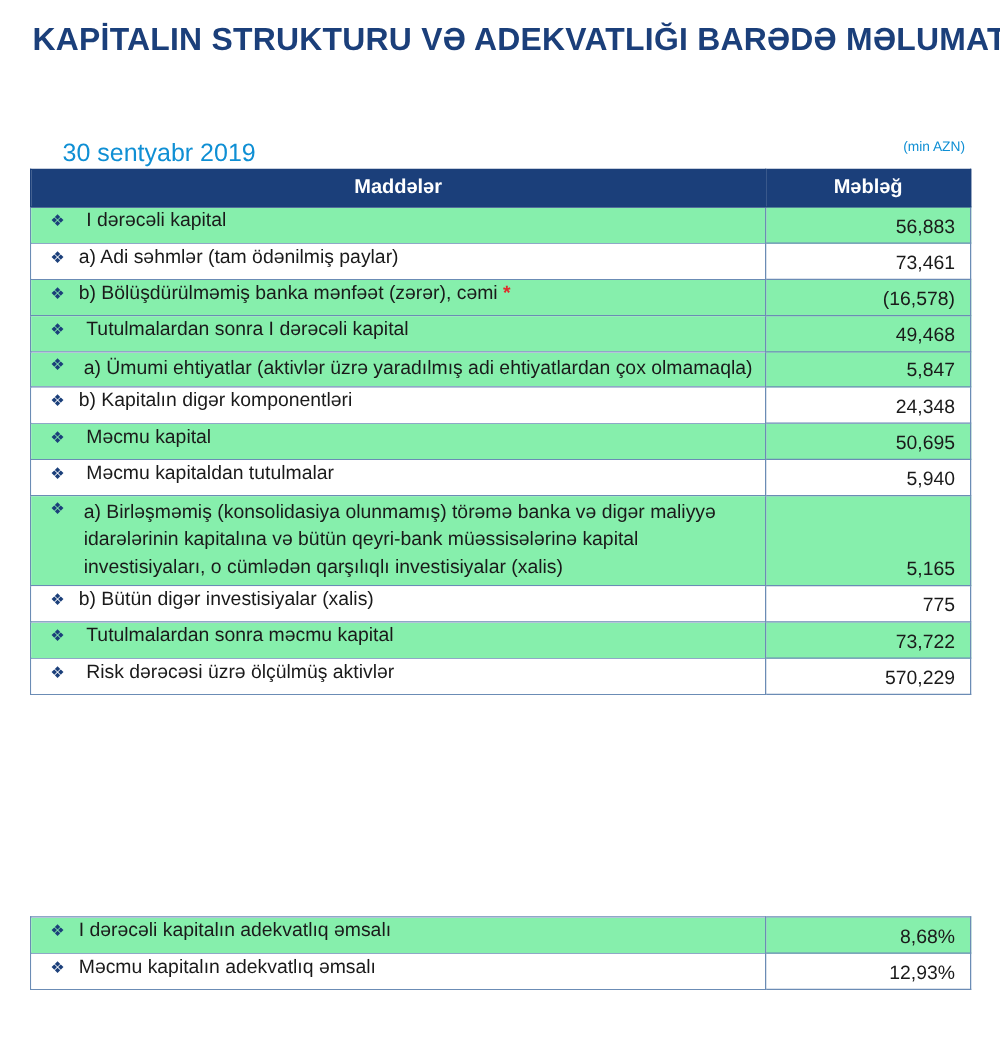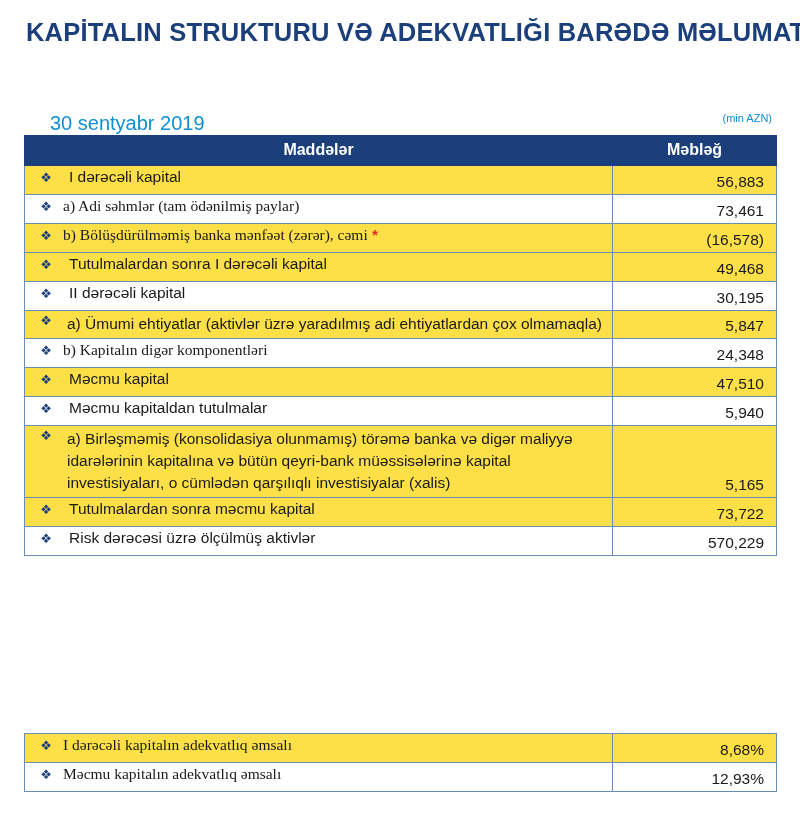--- a/index.html
+++ b/index.html
@@ -77,21 +77,21 @@
     border: 1px solid #1b3f7a;
   }
   tbody td {
     border: 1px solid #6b8cb5;
     font-size: 15.5px;
     color: #1a1a1a;
     padding: 2px 0 3px 0;
     height: 23px;
     vertical-align: top;
   }
-  tbody tr.alt td { background: #fde047; }
+  tbody tr.alt td { background: #86efac; }
   tbody tr.white td { background: #ffffff; }
 
   td.label {
     padding-left: 8px;
     position: relative;
   }
   td.amount {
     text-align: right;
     padding-right: 12px;
     vertical-align: bottom;
@@ -111,21 +111,21 @@
     display: flex;
   }
   .indent-wrap .bullet {
     flex: 0 0 26px;
   }
   .indent-wrap .body {
     flex: 1 1 auto;
     padding-left: 8px;
     line-height: 1.42;
   }
-  .pad-left-s { padding-left: 4px; font-family: Liberation Serif, serif; }
+  .pad-left-s { padding-left: 4px; }
   .pad-left-m { padding-left: 10px; }
   .star {
     color: #e02b2b;
     font-weight: bold;
   }
   .tall td { height: auto; }
 </style>
 </head>
 <body>
 
@@ -170,26 +170,20 @@
       </tr>
 
 
       <tr class="alt">
         <td class="label">
           <span class="bullet">❖</span><span class="txt pad-left-m">Tutulmalardan  sonra I dərəcəli kapital</span>
         </td>
         <td class="amount">49,468</td>
       </tr>
 
-      <tr class="white">
-        <td class="label">
-          <span class="bullet">❖</span><span class="txt pad-left-m">II dərəcəli kapital</span>
-        </td>
-        <td class="amount">30,195</td>
-      </tr>
 
       <tr class="alt tall">
         <td class="label">
           <div class="indent-wrap">
             <span class="bullet">❖</span>
             <span class="body">a) Ümumi ehtiyatlar (aktivlər üzrə yaradılmış adi ehtiyatlardan çox olmamaqla)</span>
           </div>
         </td>
         <td class="amount">5,847</td>
       </tr>
@@ -198,40 +192,46 @@
         <td class="label">
           <span class="bullet">❖</span><span class="txt pad-left-s">b)  Kapitalın digər komponentləri</span>
         </td>
         <td class="amount">24,348</td>
       </tr>
 
       <tr class="alt">
         <td class="label">
           <span class="bullet">❖</span><span class="txt pad-left-m">Məcmu kapital</span>
         </td>
-        <td class="amount">47,510</td>
+        <td class="amount">50,695</td>
       </tr>
 
       <tr class="white">
         <td class="label">
           <span class="bullet">❖</span><span class="txt pad-left-m">Məcmu kapitaldan tutulmalar</span>
         </td>
         <td class="amount">5,940</td>
       </tr>
 
       <tr class="alt tall">
         <td class="label">
           <div class="indent-wrap">
             <span class="bullet">❖</span>
             <span class="body">a)   Birləşməmiş (konsolidasiya olunmamış) törəmə banka və digər maliyyə idarələrinin kapitalına və bütün qeyri-bank müəssisələrinə kapital investisiyaları, o cümlədən qarşılıqlı investisiyalar (xalis)</span>
           </div>
         </td>
         <td class="amount">5,165</td>
       </tr>
 
+      <tr class="white">
+        <td class="label">
+          <span class="bullet">❖</span><span class="txt pad-left-s">b)    Bütün digər investisiyalar (xalis)</span>
+        </td>
+        <td class="amount">775</td>
+      </tr>
 
       <tr class="alt">
         <td class="label">
           <span class="bullet">❖</span><span class="txt pad-left-m">Tutulmalardan sonra məcmu kapital</span>
         </td>
         <td class="amount">73,722</td>
       </tr>
 
       <tr class="white">
         <td class="label">

